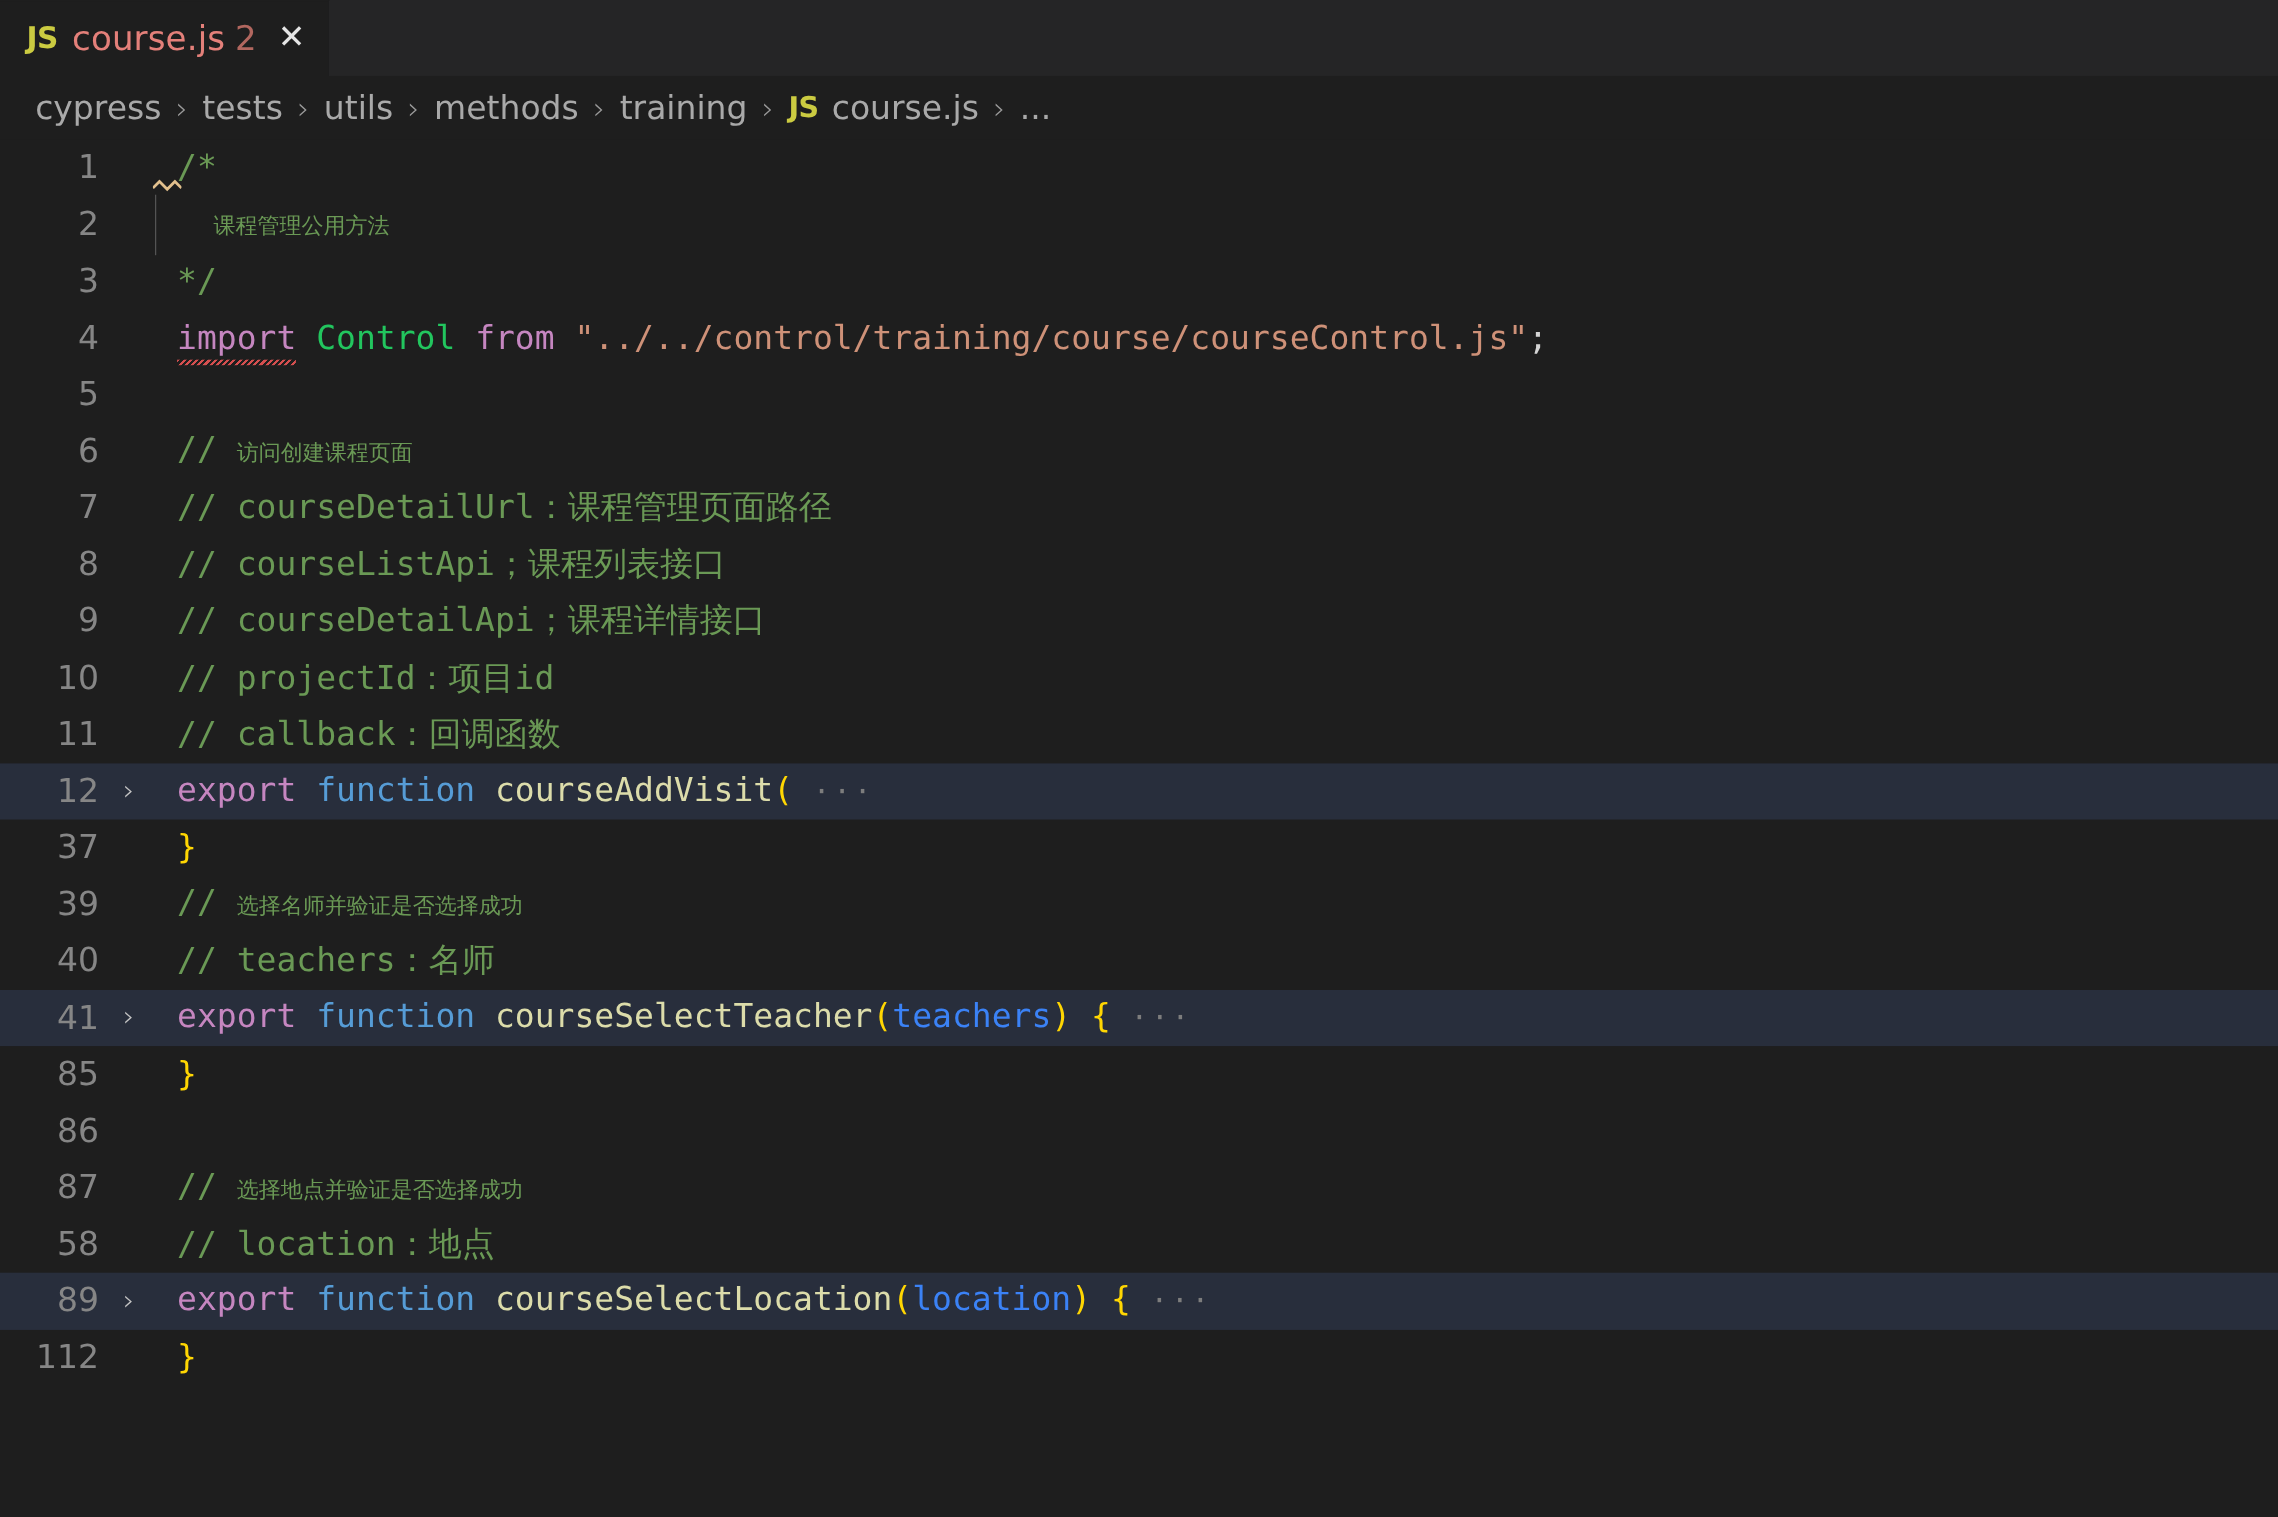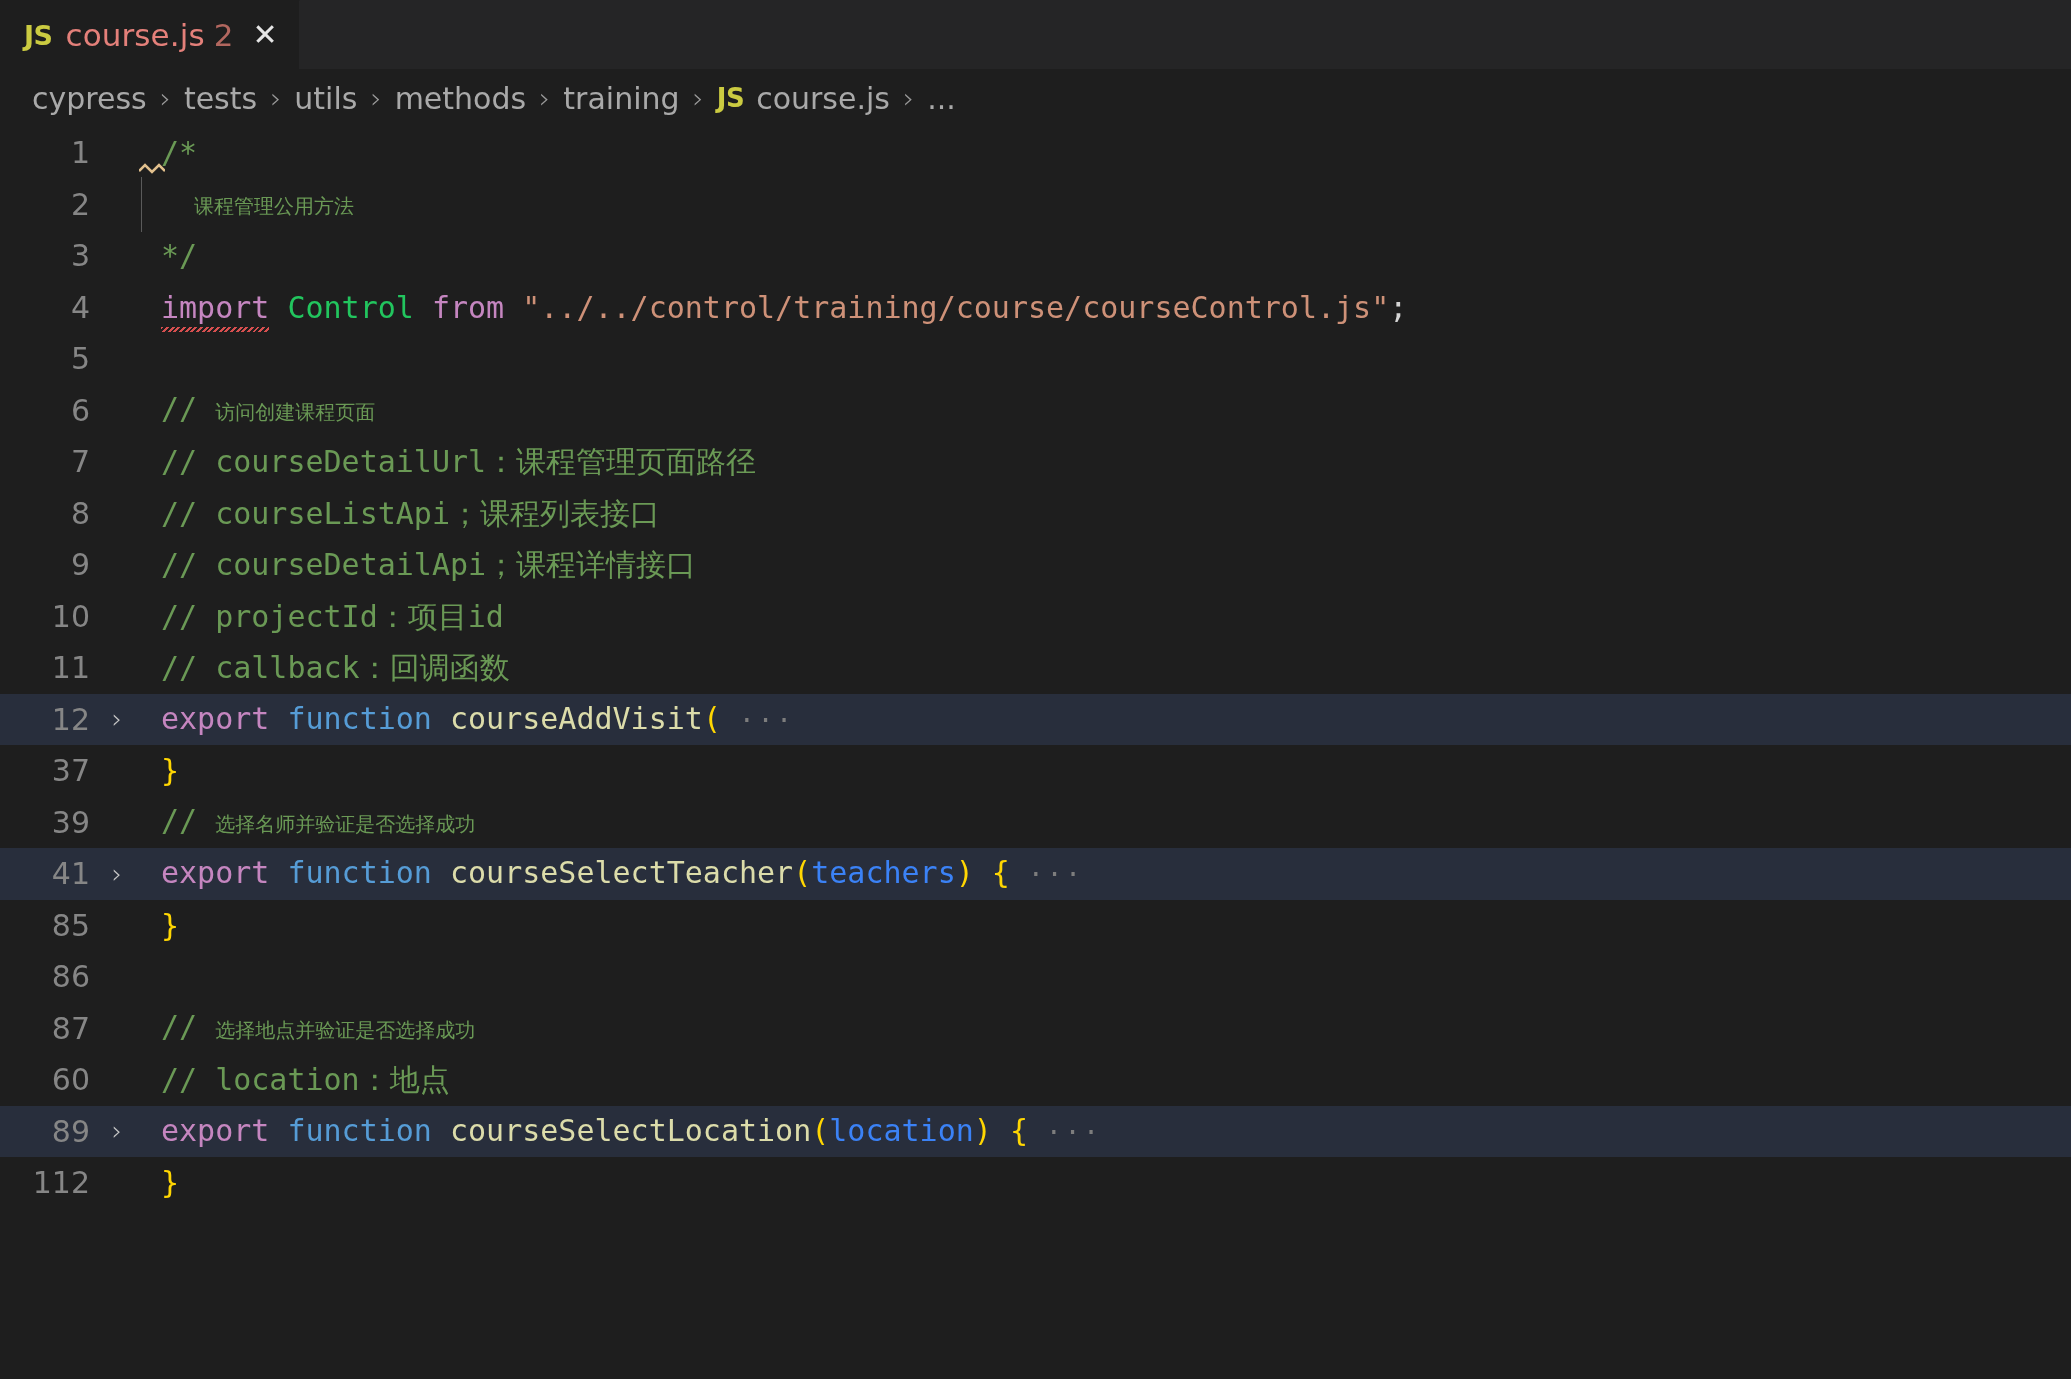--- a/index.html
+++ b/index.html
@@ -325,20 +325,25 @@
     <span class="content"><span class="t-brace-y">}</span></span>
   </div>
 
 
   <div class="code-line">
     <span class="gutter">39</span>
     <span class="fold"></span>
     <span class="content"><span class="t-comment">//</span><span class="t-comment"> </span><span class="t-comment cn">选择名师并验证是否选择成功</span></span>
   </div>
 
+  <div class="code-line">
+    <span class="gutter">40</span>
+    <span class="fold"></span>
+    <span class="content"><span class="t-comment">//</span><span class="t-comment"> </span><span class="t-comment">teachers：名师</span></span>
+  </div>
 
   <div class="code-line hl">
     <span class="gutter">41</span>
     <span class="fold">›</span>
     <span class="content"><span class="t-keyword">export</span><span class="t-plain"> </span><span class="t-ctrl">function</span><span class="t-plain"> </span><span class="t-func">courseSelectTeacher</span><span class="t-brace-y">(</span><span class="t-param">teachers</span><span class="t-brace-y">)</span><span class="t-plain"> </span><span class="t-brace-y">{</span><span class="t-plain"> </span><span class="t-fold-dots">···</span></span>
   </div>
 
   <div class="code-line">
     <span class="gutter">85</span>
     <span class="fold"></span>
@@ -351,21 +356,21 @@
     <span class="content"></span>
   </div>
 
   <div class="code-line">
     <span class="gutter">87</span>
     <span class="fold"></span>
     <span class="content"><span class="t-comment">//</span><span class="t-comment"> </span><span class="t-comment cn">选择地点并验证是否选择成功</span></span>
   </div>
 
   <div class="code-line">
-    <span class="gutter">60</span>
+    <span class="gutter">58</span>
     <span class="fold"></span>
     <span class="content"><span class="t-comment">//</span><span class="t-comment"> </span><span class="t-comment">location：地点</span></span>
   </div>
 
   <div class="code-line hl">
     <span class="gutter">89</span>
     <span class="fold">›</span>
     <span class="content"><span class="t-keyword">export</span><span class="t-plain"> </span><span class="t-ctrl">function</span><span class="t-plain"> </span><span class="t-func">courseSelectLocation</span><span class="t-brace-y">(</span><span class="t-param">location</span><span class="t-brace-y">)</span><span class="t-plain"> </span><span class="t-brace-y">{</span><span class="t-plain"> </span><span class="t-fold-dots">···</span></span>
   </div>
 

